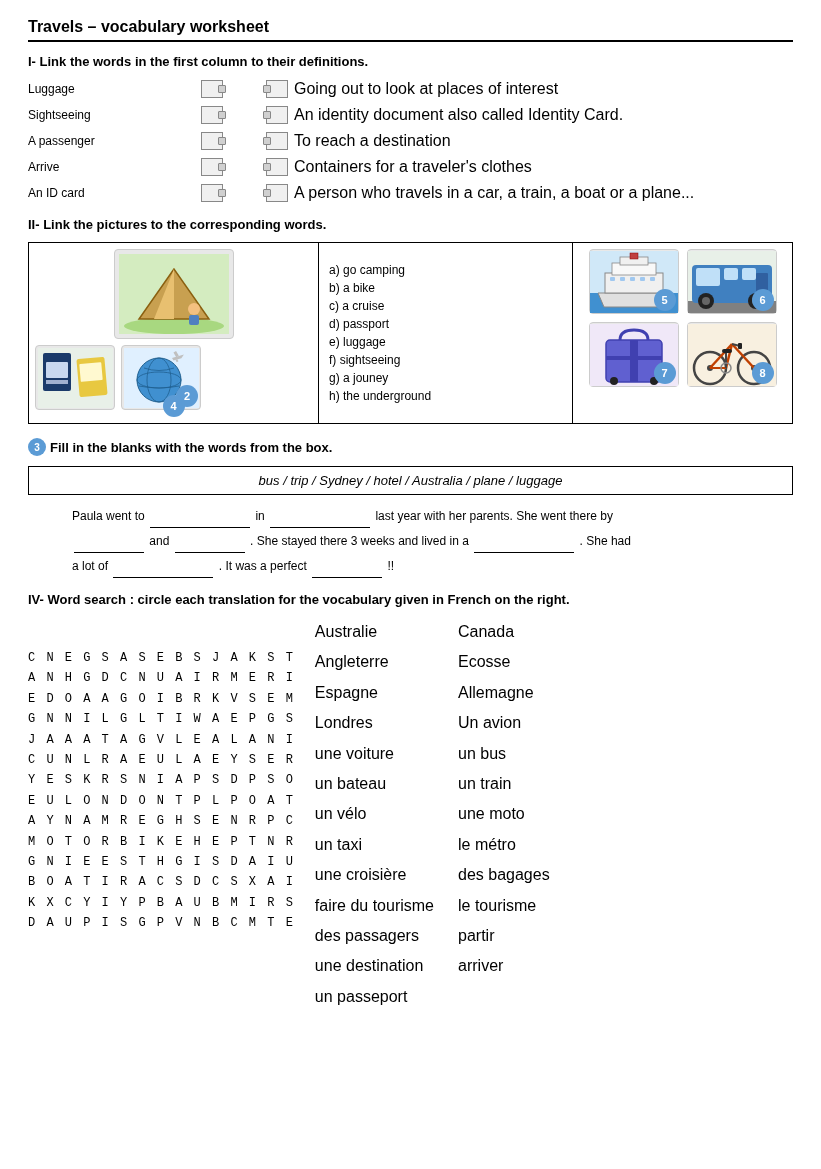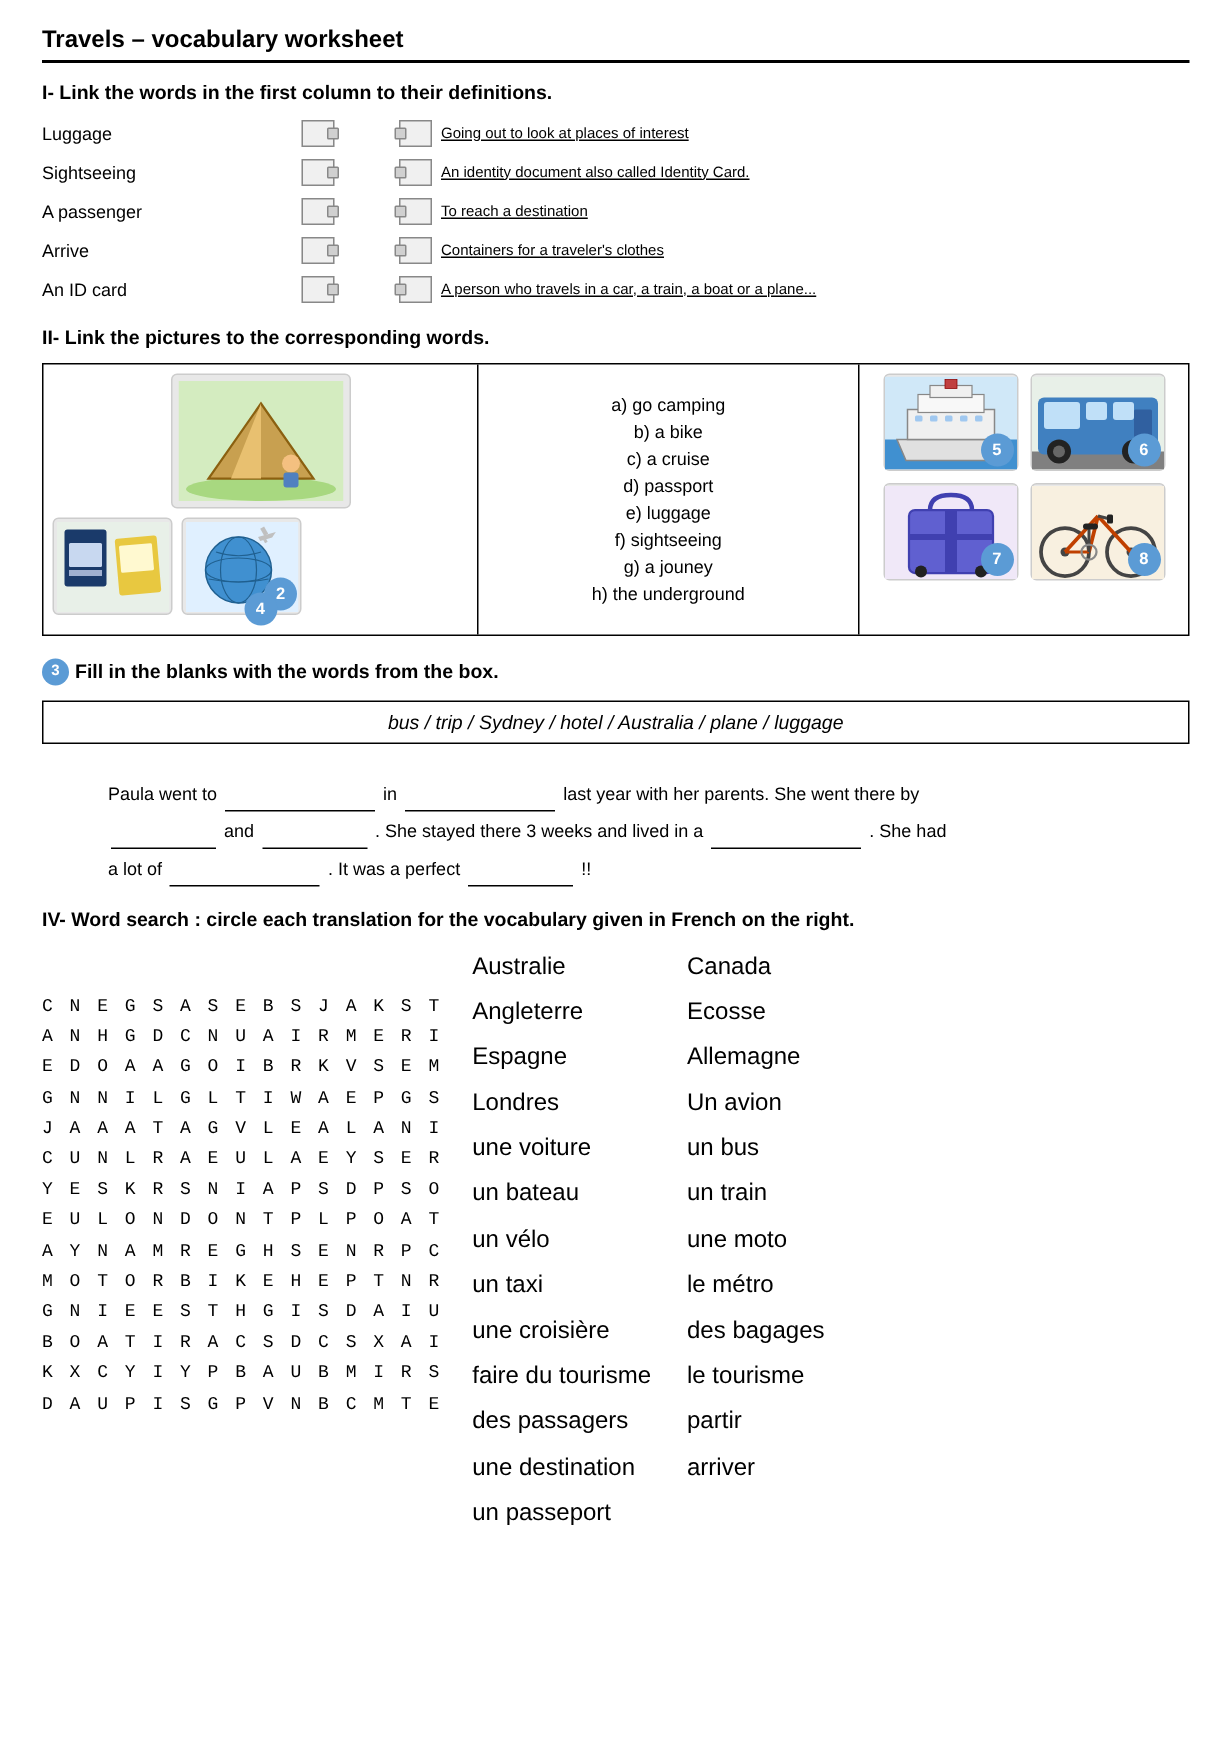--- a/index.html
+++ b/index.html
@@ -78,26 +78,25 @@
     .puzzle-icon::before {
       content: '';
       position: absolute;
       width: 6px; height: 6px;
       background: #d0d0d0;
       border: 1px solid #888;
       border-radius: 1px;
       right: -4px; top: 50%; transform: translateY(-50%);
     }
     .match-def {
-      font-size: 10px;
+      font-size: 16px;
       height: 20px;
       display: flex;
       align-items: center;
       gap: 6px;
-      text-decoration: underline;
     }
     .def-icon {
       width: 22px;
       height: 18px;
       border: 1px solid #888;
       background: #f0f0f0;
       display: inline-flex;
       align-items: center;
       justify-content: center;
       font-size: 9px;
@@ -138,21 +137,20 @@
     }
     .pic-right {
       width: 220px;
       border-left: 1px solid #000;
       padding: 6px;
       position: relative;
       min-height: 180px;
     }
     .word-list-item {
       font-size: 12px;
-      text-align: center;
     }
     .circle-number {
       display: inline-flex;
       align-items: center;
       justify-content: center;
       width: 22px;
       height: 22px;
       border-radius: 50%;
       background: #5b9bd5;
       color: #fff;
@@ -196,21 +194,21 @@
       gap: 8px;
       justify-content: center;
     }
 
     
     .word-box {
       border: 1px solid #000;
       padding: 6px 10px;
       text-align: center;
       font-size: 13px;
-      margin-bottom: 20px;
+      margin-bottom: 8px;
       font-style: italic;
     }
     .fill-text {
       font-size: 12px;
       line-height: 2;
       margin-left: 44px;
     }
     .fill-blank {
       display: inline-block;
       border-bottom: 1px solid #000;

